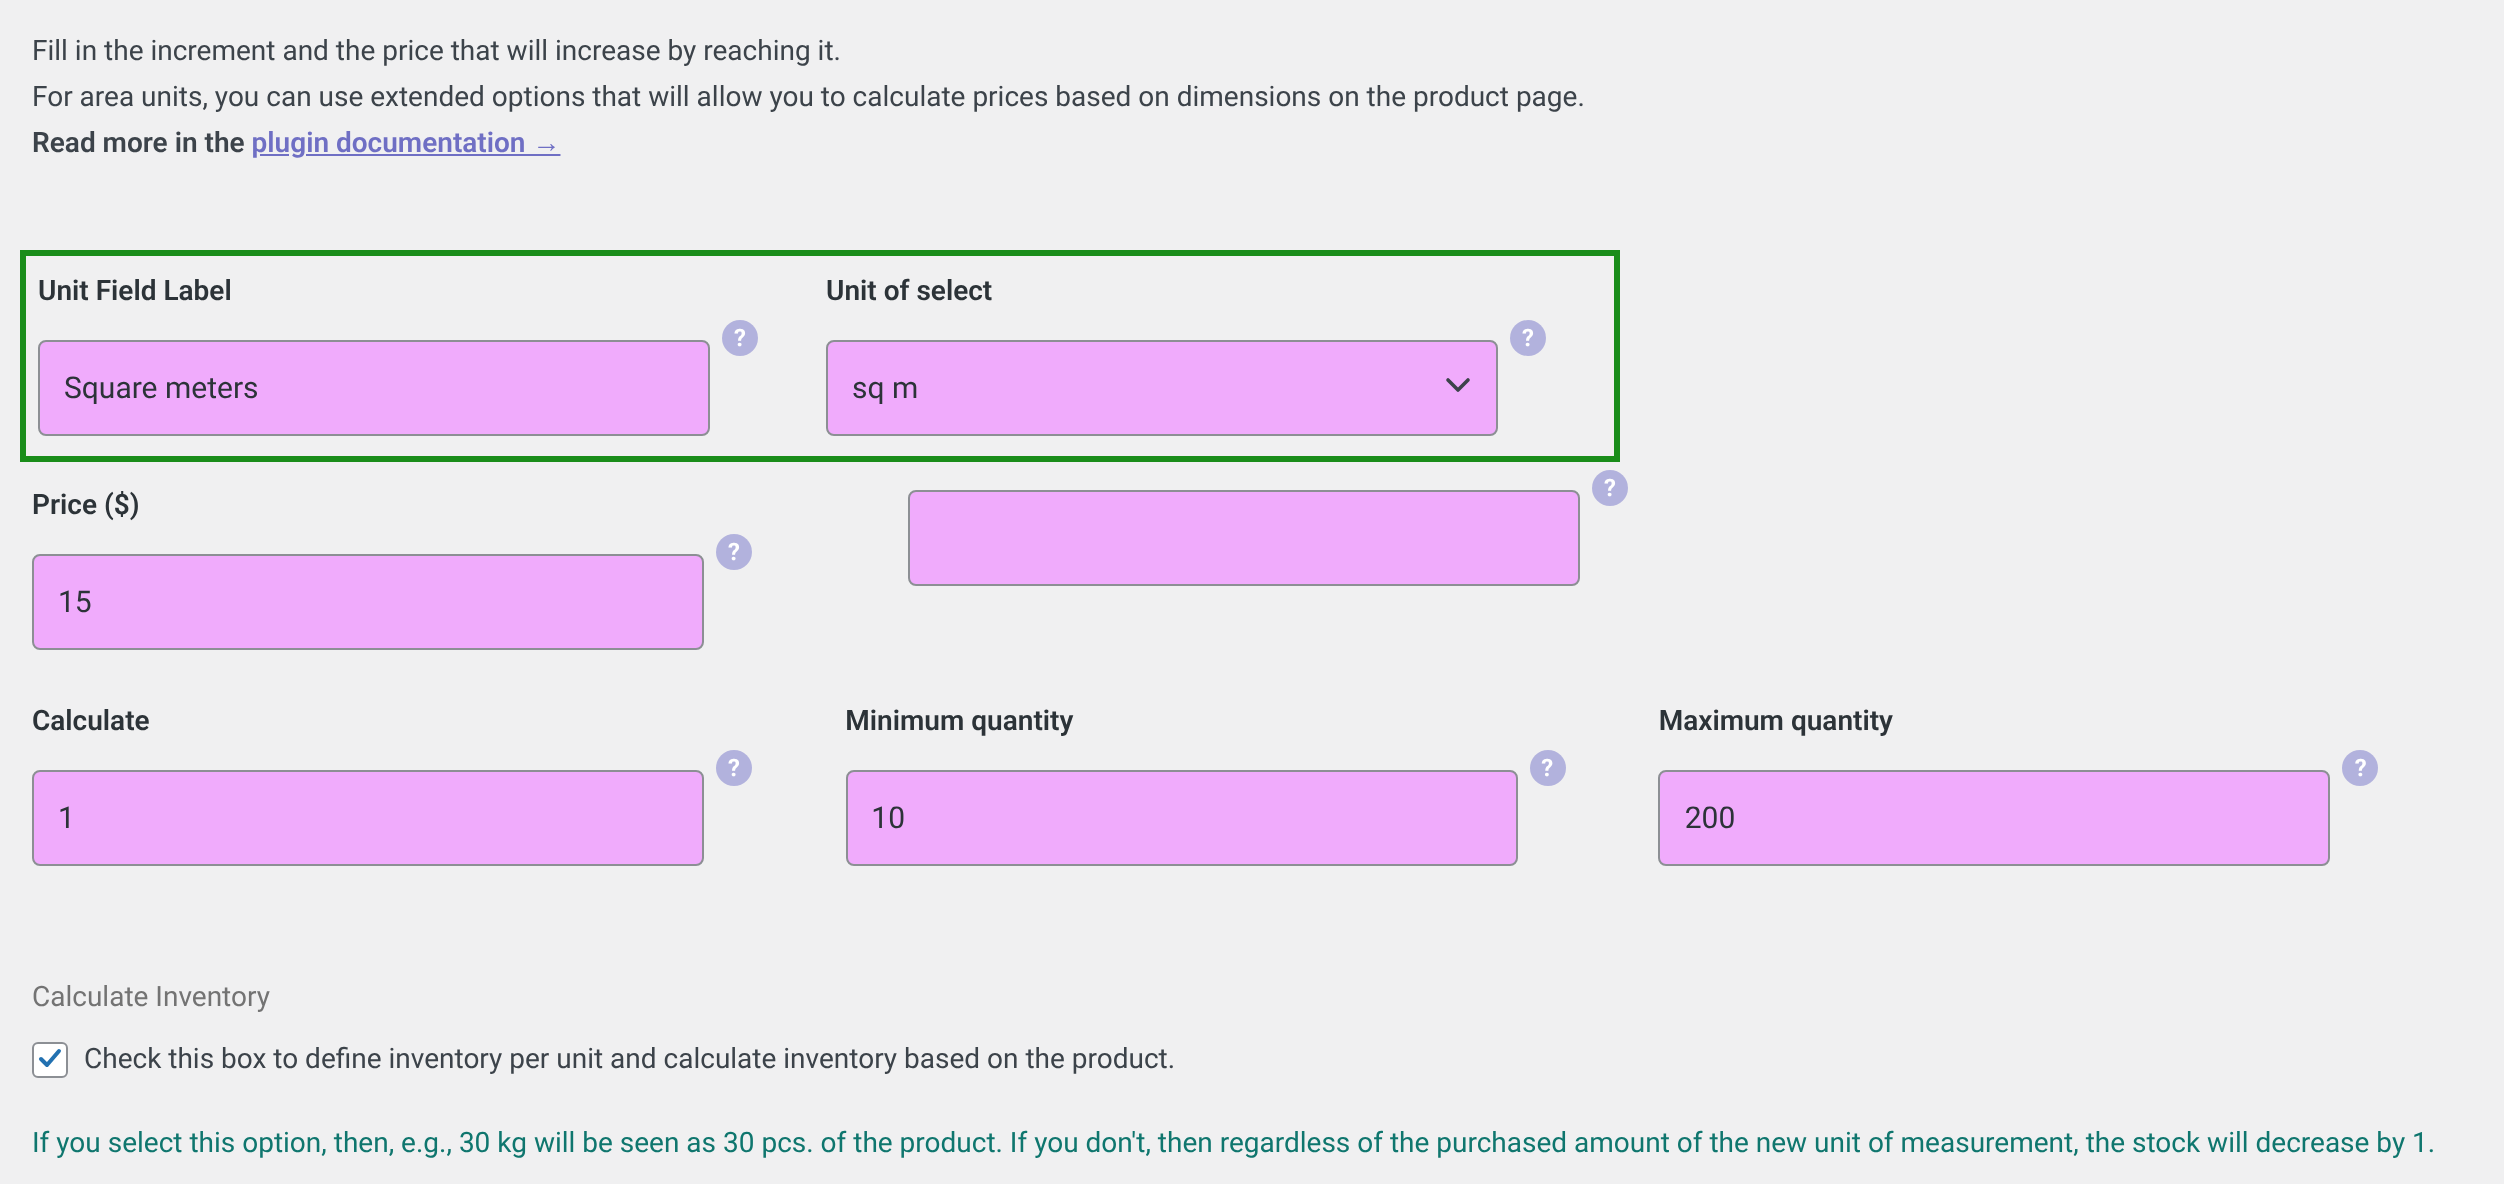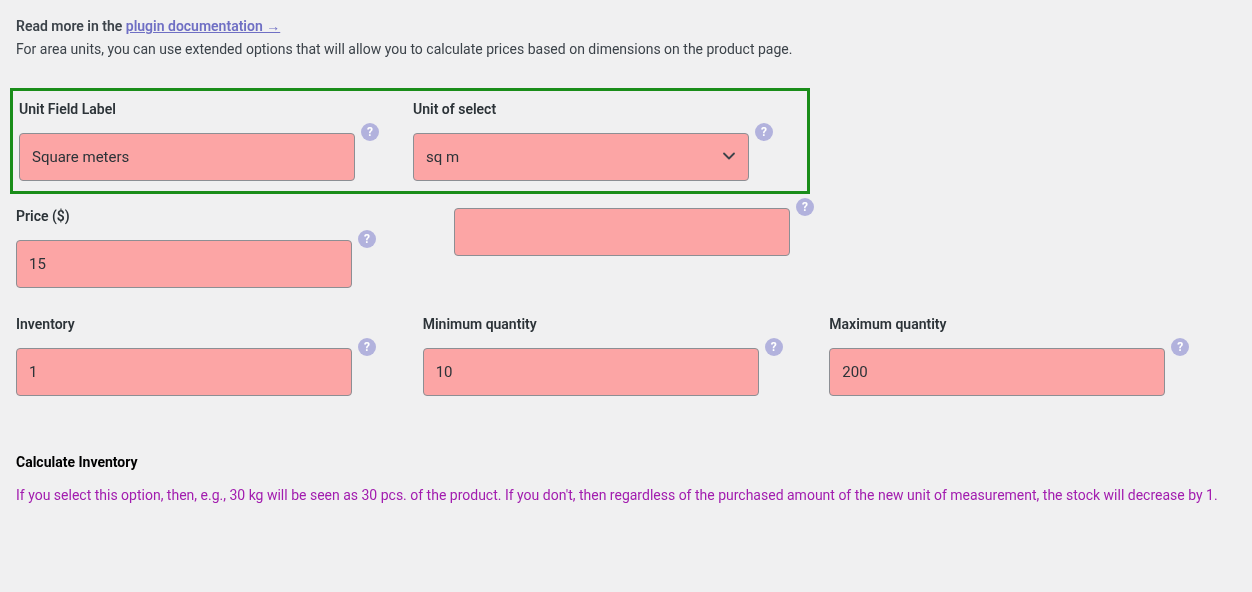--- a/index.html
+++ b/index.html
@@ -23,21 +23,21 @@
     margin-bottom: 2px;
   }
   .intro-text a {
     color: #6f6fc4;
     text-decoration: underline;
   }
   .intro-text strong {
     font-weight: 600;
   }
   .form-section {
-    margin-top: 28px;
+    margin-top: 42px;
   }
   .row {
     display: flex;
     gap: 0;
   }
   .col {
     width: 416px;
     padding-right: 40px;
     position: relative;
   }
@@ -58,21 +58,21 @@
     width: 336px;
   }
   .text-input, .select-input {
     width: 100%;
     height: 48px;
     border: 1px solid #8c8f94;
     border-radius: 4px;
     padding: 0 12px;
     font-size: 15px;
     color: #2c3338;
-    background: #fca5a5;
+    background: #f0abfc;
     font-family: inherit;
   }
   .select-input {
     appearance: none;
     -webkit-appearance: none;
     padding-right: 46px;
   }
   .select-wrap {
     position: relative;
     width: 336px;
@@ -105,22 +105,22 @@
     margin-bottom: 28px;
   }
   .section-spacer {
     margin-top: 6px;
     gap: 22px;
   }
   .inventory-section {
     margin-top: 30px;
   }
   .inventory-label {
-    font-weight: 700;
-    color: #000000;
+    font-weight: 400;
+    color: #737373;
     margin-bottom: 14px;
     display: block;
   }
   .checkbox-row {
     display: flex;
     align-items: center;
     gap: 8px;
     margin-bottom: 22px;
   }
   .checkbox {
@@ -134,33 +134,34 @@
     justify-content: center;
     cursor: pointer;
   }
   .checkbox .check {
     color: #2271b1;
     font-size: 14px;
     line-height: 1;
   }
   .help-text {
     line-height: 1.7;
-    color: #a21caf;
+    color: #0f766e;
   }
 </style>
 </head>
 <body>
 
 <div class="intro-text">
+  <p>Fill in the increment and the price that will increase by reaching it.</p>
+  <p>For area units, you can use extended options that will allow you to calculate prices based on dimensions on the product page.</p>
   <p>
     <strong>
       <span>Read more in the </span><a href="#">plugin documentation →</a>
     </strong>
   </p>
-  <p>For area units, you can use extended options that will allow you to calculate prices based on dimensions on the product page.</p>
 </div>
 
 <div class="form-section">
 
   <div class="highlight-box" style="width:800px;">
     <div class="row">
       <div class="col">
         <label class="field-label">Unit Field Label</label>
         <div class="input-wrap">
           <input type="text" class="text-input" value="Square meters" style="">
@@ -195,21 +196,21 @@
     <div class="col field-block">
       <div class="input-wrap">
         <input type="text" class="text-input" value="" style="">
         <span class="help-icon">?</span>
       </div>
     </div>
   </div>
 
   <div class="row">
     <div class="col field-block">
-      <label class="field-label">Inventory</label>
+      <label class="field-label">Calculate</label>
       <div class="input-wrap">
         <input type="text" class="text-input" value="1" style="">
         <span class="help-icon">?</span>
       </div>
     </div>
     <div class="col field-block">
       <label class="field-label">Minimum quantity</label>
       <div class="input-wrap">
         <input type="text" class="text-input" value="10" style="">
         <span class="help-icon">?</span>
@@ -219,16 +220,26 @@
       <label class="field-label">Maximum quantity</label>
       <div class="input-wrap">
         <input type="text" class="text-input" value="200" style="">
         <span class="help-icon">?</span>
       </div>
     </div>
   </div>
 
   <div class="inventory-section">
     <span class="inventory-label">Calculate Inventory</span>
+    <div class="checkbox-row">
+      <span class="checkbox">
+        <span class="check">
+          <svg width="14" height="14" viewBox="0 0 14 14">
+              <path d="M2.5 7.5l3 3 6-7" stroke="#2271b1" stroke-width="2" fill="none" stroke-linecap="round" stroke-linejoin="round"></path>
+            </svg>
+        </span>
+      </span>
+      <span>Check this box to define inventory per unit and calculate inventory based on the product.</span>
+    </div>
     <p class="help-text">If you select this option, then, e.g., 30 kg will be seen as 30 pcs. of the product. If you don't, then regardless of the purchased amount of the new unit of measurement, the stock will decrease by 1.</p>
   </div>
 
 </div>
 
 </body></html>

